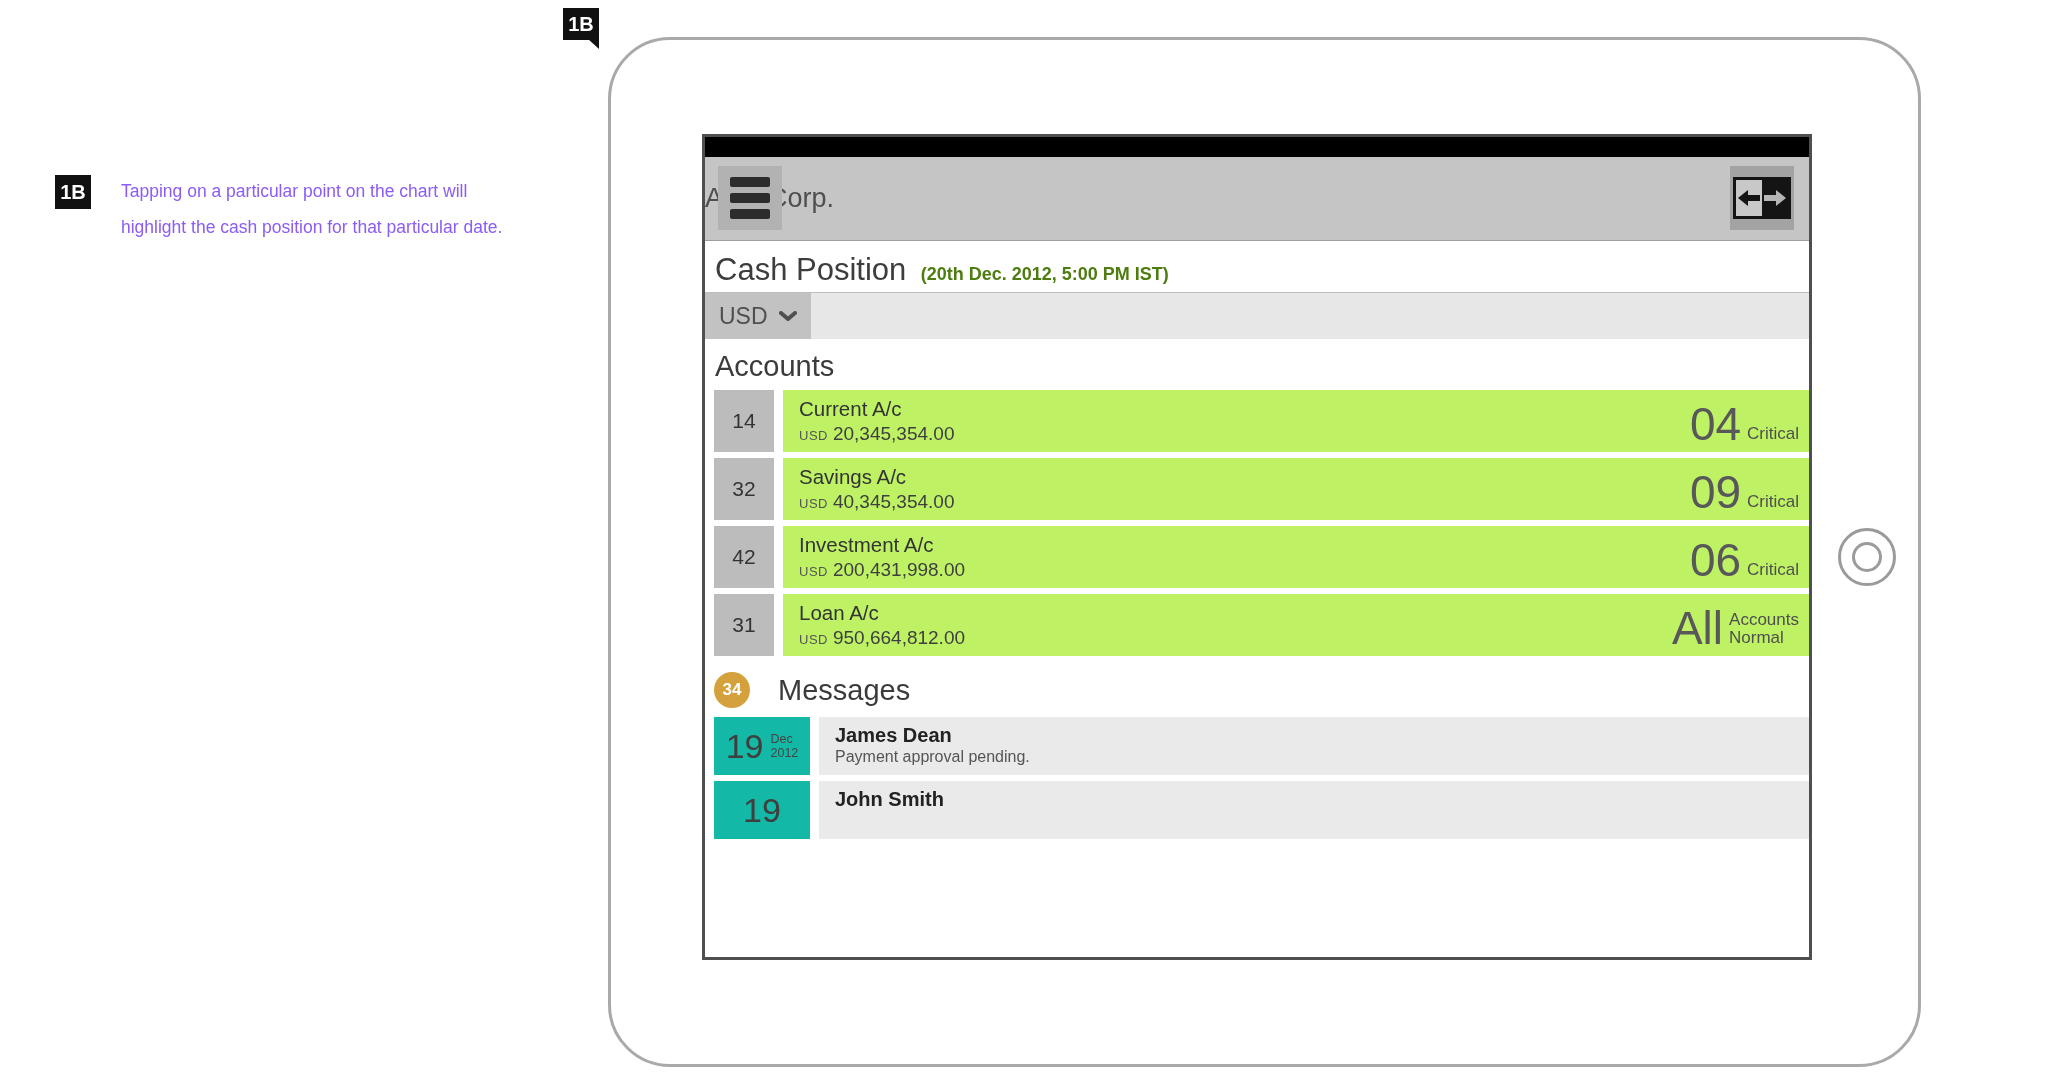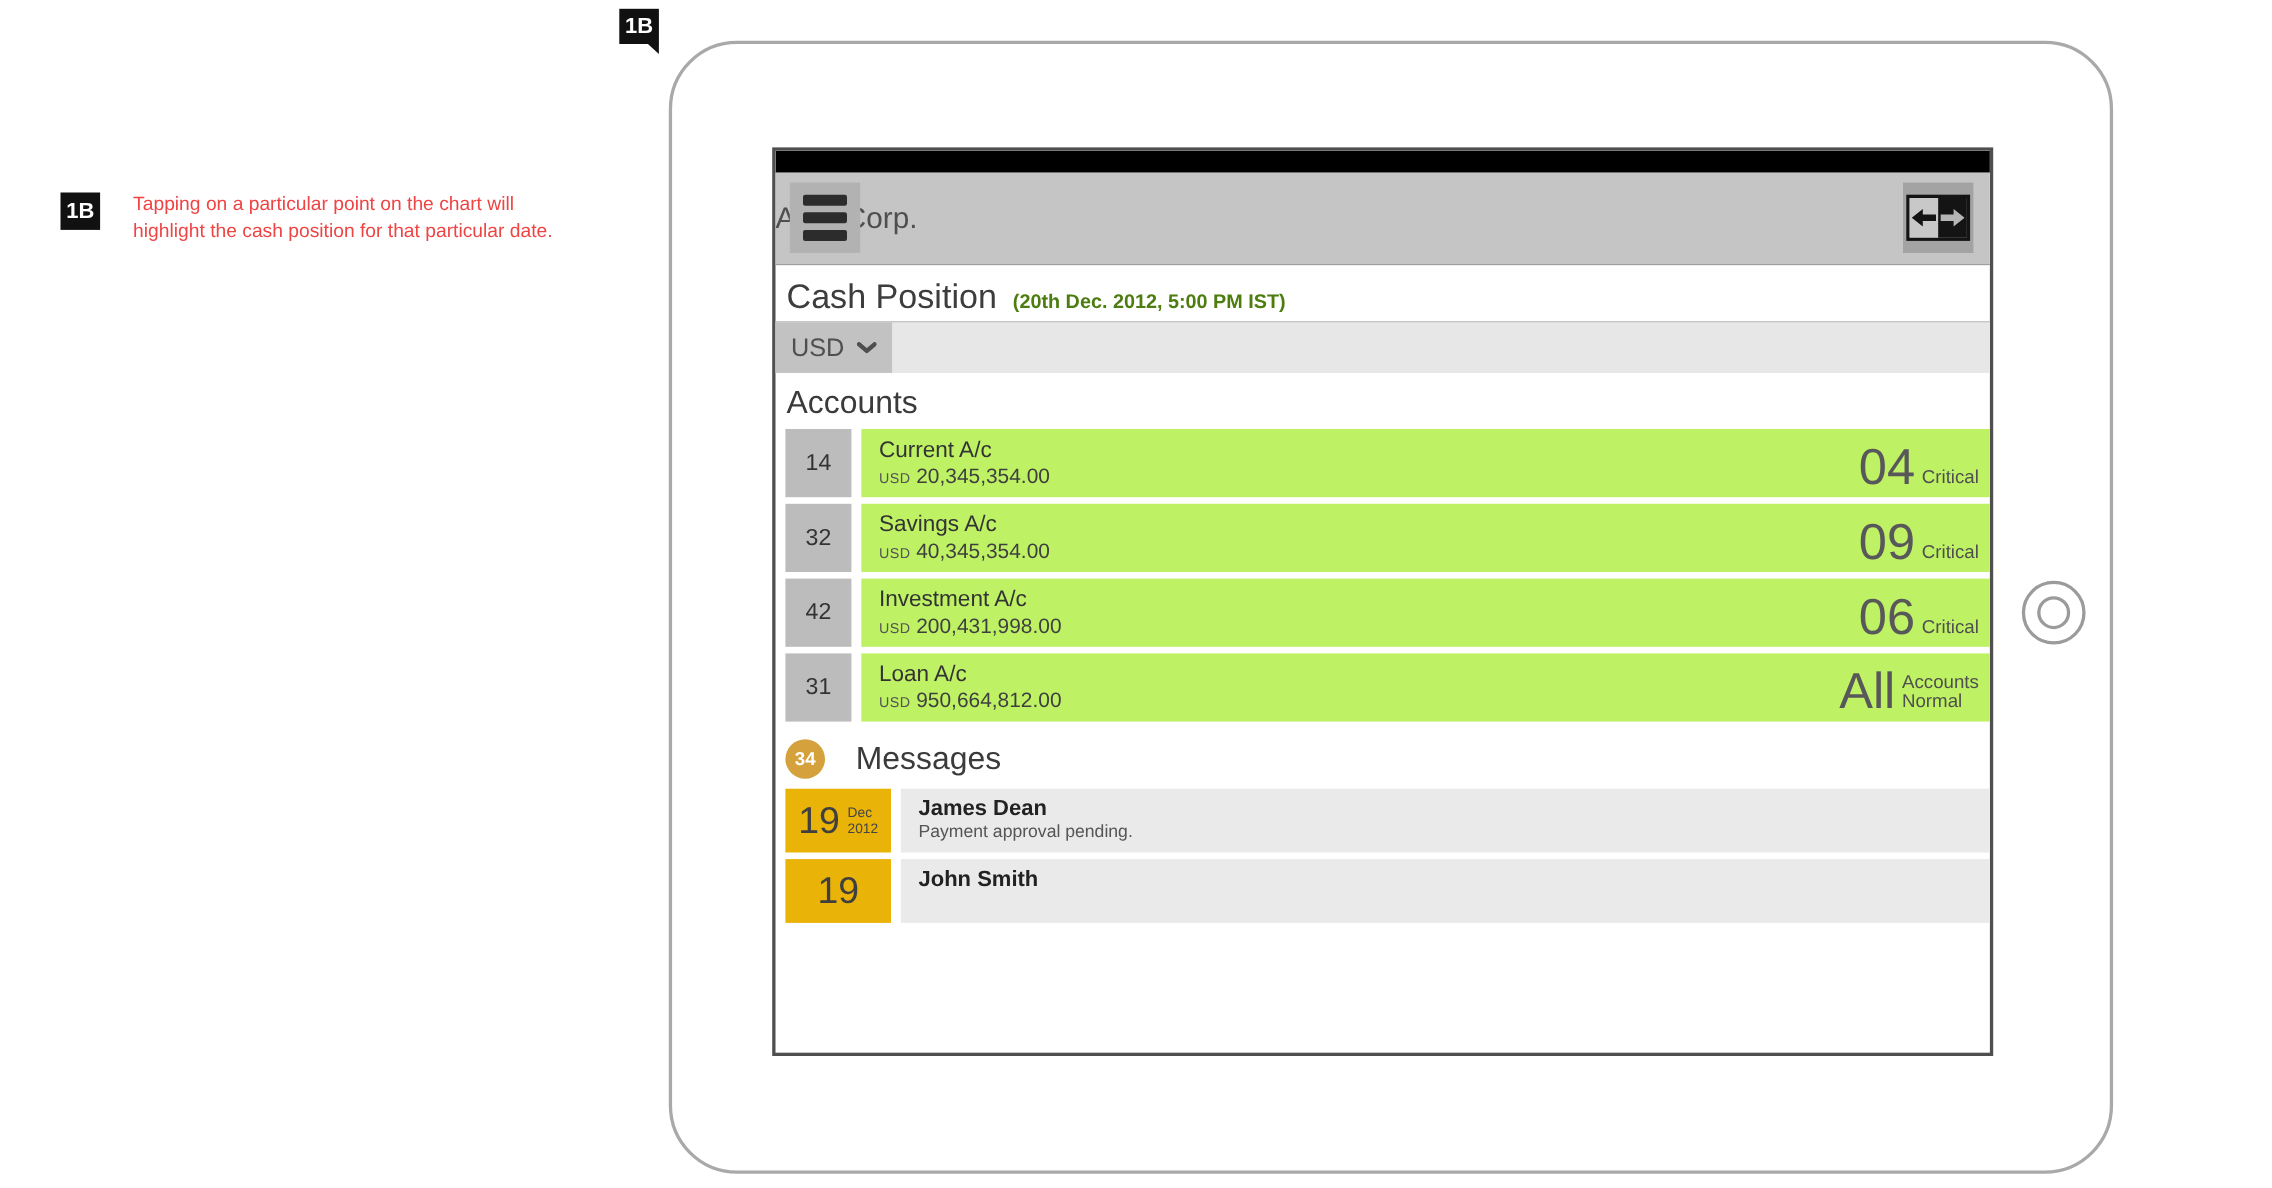--- a/index.html
+++ b/index.html
@@ -8,21 +8,21 @@
   .page { position:relative; width:2065px; height:1080px; background:#fff; }
 
   
   .tag { position:absolute; background:#111; color:#fff; font-weight:bold;
          font-size:20px; display:flex; align-items:center; justify-content:center; }
   .tag-top { left:563px; top:8px; width:36px; height:32px; }
   .tag-top::after { content:""; position:absolute; right:0; bottom:-9px; width:0; height:0;
                     border-top:10px solid #111; border-left:11px solid transparent; }
   .tag-side { left:55px; top:175px; width:36px; height:34px; }
   .note-text { position:absolute; left:121px; top:173px; width:390px;
-               font-size:17.5px; line-height:24px; color:#ef4444; }
+               font-size:17.5px; line-height:36px; color:#8b5cf6; }
 
   
   .tablet { position:absolute; left:608px; top:37px; width:1313px; height:1030px;
             background:#fff; border:3px solid #a9a9a9; border-radius:62px; }
   .home-btn { position:absolute; left:1227px; top:488px; width:58px; height:58px;
               border:3px solid #9b9b9b; border-radius:50%;
               display:flex; align-items:center; justify-content:center; }
   .home-btn .inner { width:30px; height:30px; border:3px solid #9b9b9b; border-radius:50%; }
 
   
@@ -76,21 +76,21 @@
   .acct-status { display:flex; align-items:flex-end; padding-bottom:7px; }
   .status-big { font-size:46px; line-height:.92; color:#58585a; }
   .status-small { display:flex; flex-direction:column; font-size:17px; line-height:1.03;
                   color:#4f4f4f; padding:0 0 3px 6px; }
 
   
   .msg-heading { display:flex; align-items:center; gap:28px; padding:10px 0 9px 9px; }
   .badge { width:36px; height:36px; border-radius:50%; background:#d4a13c; color:#fff;
            font-size:17px; font-weight:bold; display:flex; align-items:center; justify-content:center; }
   .msg-row { display:flex; height:58px; margin:0 0 6px 9px; cursor:pointer; }
-  .msg-date { width:96px; background:#eab308; display:flex; align-items:center; justify-content:center;
+  .msg-date { width:96px; background:#14b8a6; display:flex; align-items:center; justify-content:center;
               gap:7px; margin-right:9px; }
   .msg-day { font-size:34px; color:#3f3f3f; }
   .msg-my { display:flex; flex-direction:column; font-size:12.5px; line-height:1.15; color:#444; }
   .msg-main { flex:1; background:#eaeaea; padding:7px 0 0 16px; }
   .msg-name { font-size:20px; font-weight:bold; color:#222; }
   .msg-text { font-size:16px; color:#555; margin-top:1px; }
 </style>
 </head>
 <body>
 

